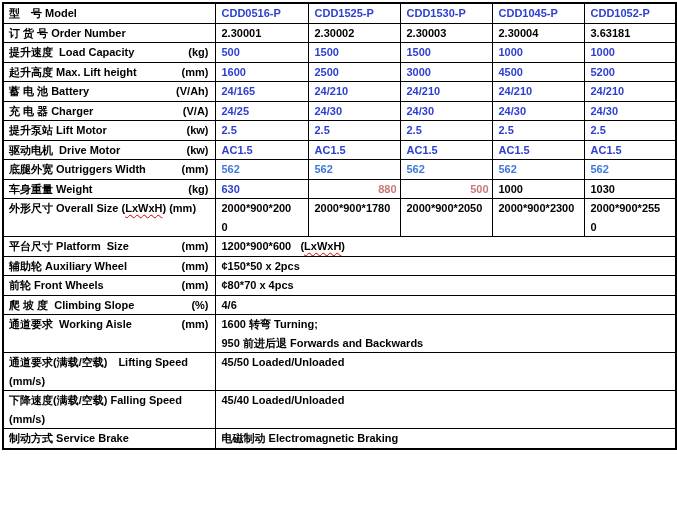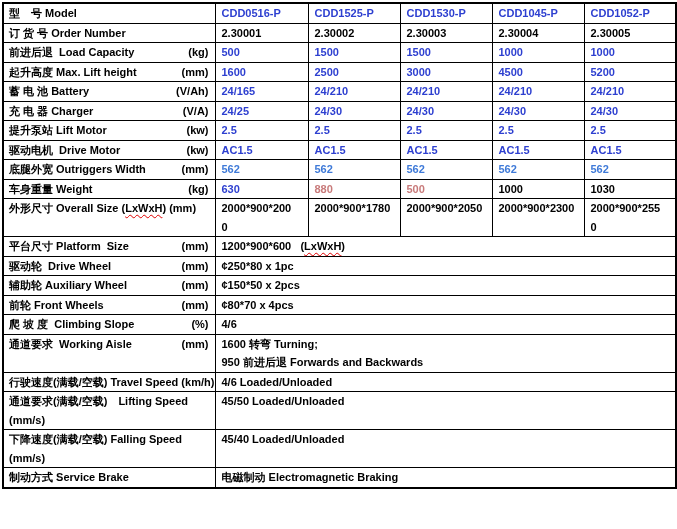--- a/index.html
+++ b/index.html
@@ -20,21 +20,21 @@
     overflow:hidden;
     padding:0;
   }
   td.lbl{padding:0 6px 0 5px;}
   .lrow{display:flex;justify-content:space-between;align-items:flex-start;}
   .lab{white-space:pre;}
   .unit{white-space:pre;margin-left:4px;}
   td.val{padding:0 3px 0 6px;white-space:pre;}
   .c-blue{color:#2d3fd0;}
   .c-lblue{color:#3f7ad8;}
-  .c-red{color:#c87a7a;}
+  .c-red{color:#c87a7a;text-align:right;}
   .c-black{color:#000000;}
   .wavy{
     text-decoration:underline wavy #e00000;
     text-decoration-thickness:1px;
     text-underline-offset:2px;
     margin-top:31px;
   }
 </style>
 </head>
 <body>
@@ -67,26 +67,26 @@
           <td class="lbl">
             <div class="lrow">
               <span class="lab">订 货 号 Order Number</span>
               <span class="unit"></span>
             </div>
           </td>
           <td class="val c-black">2.30001</td>
           <td class="val c-black">2.30002</td>
           <td class="val c-black">2.30003</td>
           <td class="val c-black">2.30004</td>
-          <td class="val c-black">2.30005</td>
-        </tr>
-        <tr>
-          <td class="lbl">
-            <div class="lrow">
-              <span class="lab">前进后退  Load Capacity</span>
+          <td class="val c-black">3.63181</td>
+        </tr>
+        <tr>
+          <td class="lbl">
+            <div class="lrow">
+              <span class="lab">提升速度  Load Capacity</span>
               <span class="unit">(kg)</span>
             </div>
           </td>
           <td class="val c-blue">500</td>
           <td class="val c-blue">1500</td>
           <td class="val c-blue">1500</td>
           <td class="val c-blue">1000</td>
           <td class="val c-blue">1000</td>
         </tr>
         <tr>
@@ -200,29 +200,20 @@
             <div class="lrow">
               <span class="lab">平台尺寸 Platform  Size</span>
               <span class="unit">(mm)</span>
             </div>
           </td>
           <td colspan="5" class="val c-black">1200*900*600   (<span class="wavy">LxWxH</span>)</td>
         </tr>
         <tr>
           <td class="lbl">
             <div class="lrow">
-              <span class="lab">驱动轮  Drive Wheel</span>
-              <span class="unit">(mm)</span>
-            </div>
-          </td>
-          <td colspan="5" class="val c-black">¢250*80 x 1pc</td>
-        </tr>
-        <tr>
-          <td class="lbl">
-            <div class="lrow">
               <span class="lab">辅助轮 Auxiliary Wheel</span>
               <span class="unit">(mm)</span>
             </div>
           </td>
           <td colspan="5" class="val c-black">¢150*50 x 2pcs</td>
         </tr>
         <tr>
           <td class="lbl">
             <div class="lrow">
               <span class="lab">前轮 Front Wheels</span>
@@ -242,29 +233,20 @@
         </tr>
         <tr>
           <td class="lbl">
             <div class="lrow">
               <span class="lab">通道要求  Working Aisle</span>
               <span class="unit">(mm)</span>
             </div>
           </td>
           <td colspan="5" class="val c-black">1600 转弯 Turning;
 950 前进后退 Forwards and Backwards</td>
-        </tr>
-        <tr>
-          <td class="lbl">
-            <div class="lrow">
-              <span class="lab">行驶速度(满载/空载) Travel Speed (km/h)</span>
-              <span class="unit"></span>
-            </div>
-          </td>
-          <td colspan="5" class="val c-black">4/6 Loaded/Unloaded</td>
         </tr>
         <tr>
           <td class="lbl">
             <div class="lrow">
               <span class="lab">通道要求(满载/空载)　Lifting Speed
 (mm/s)</span>
               <span class="unit"></span>
             </div>
           </td>
           <td colspan="5" class="val c-black">45/50 Loaded/Unloaded</td>

